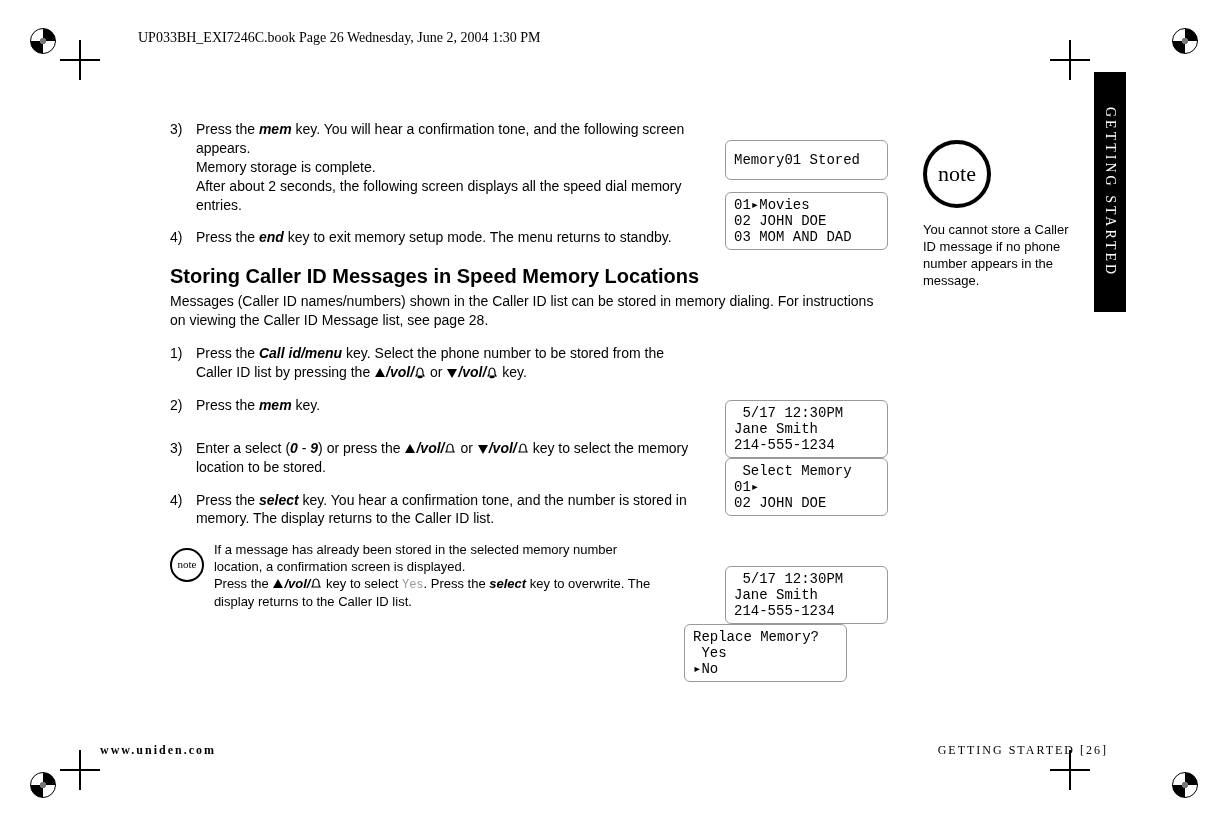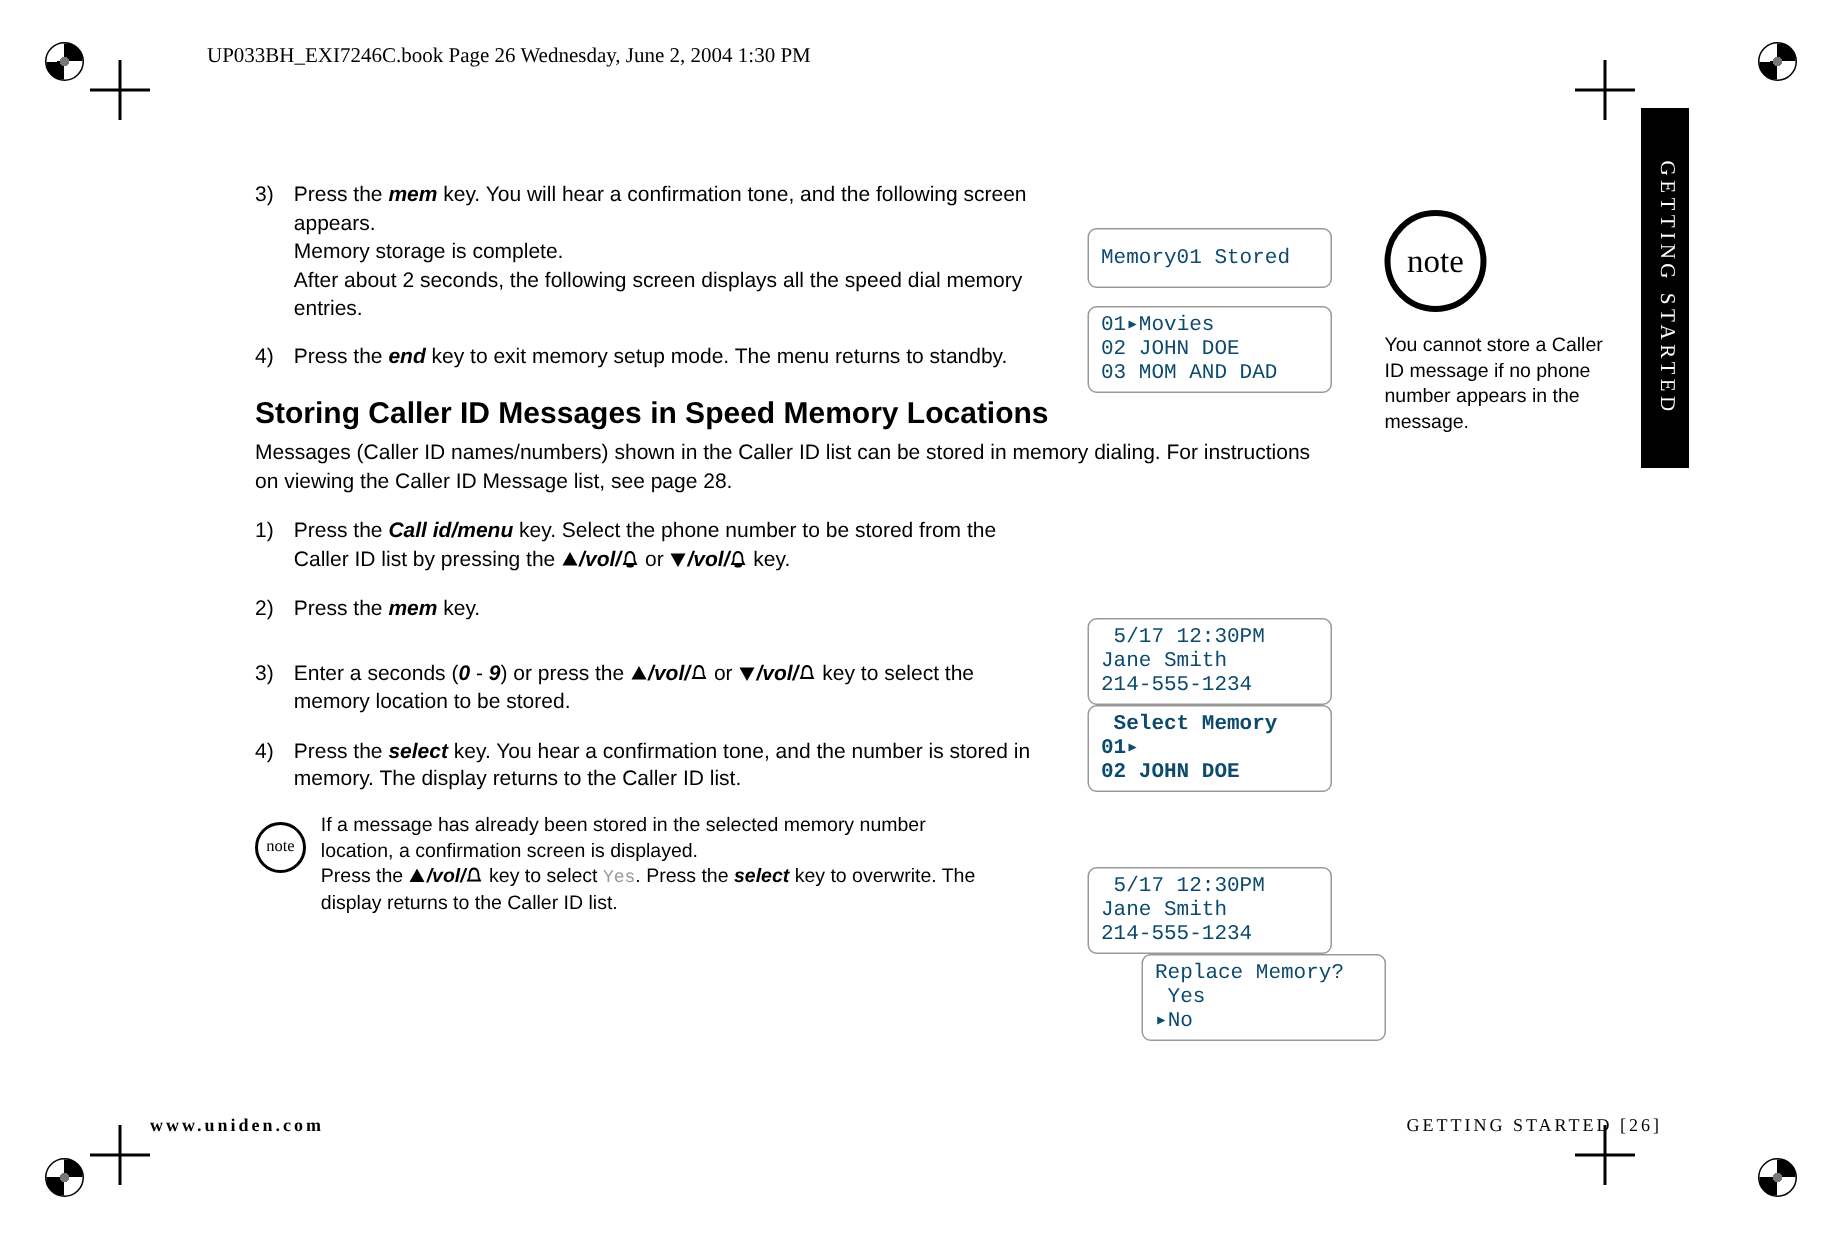--- a/index.html
+++ b/index.html
@@ -112,23 +112,22 @@
 
   .lcd {
     position: absolute;
     border: 1px solid #999;
     border-radius: 6px;
     padding: 4px 8px;
     font-family: "Courier New", monospace;
     font-size: 14px;
     line-height: 1.15;
     white-space: pre;
-    color: #0c4a6e;
+    color: #000000;
     background: #fff;
-    margin-top: 12px;
   }
 
   .note-column {
     position: absolute;
     top: 140px;
     right: 150px;
     width: 155px;
     font-size: 13px;
     line-height: 1.3;
   }
@@ -252,21 +251,21 @@
   <div class="step" style="margin-bottom:24px;">
     <span class="step-num">2)</span>
     <span class="step-body">
       <span>Press the </span><span class="bold">mem</span><span> key.</span>
     </span>
   </div>
 
   <div class="step">
     <span class="step-num">3)</span>
     <span class="step-body">
-      <span>Enter a seconds (</span><span class="bold">0</span><span> - </span><span class="bold">9</span><span>) or press the </span>
+      <span>Enter a select (</span><span class="bold">0</span><span> - </span><span class="bold">9</span><span>) or press the </span>
       <svg class="key-icon" width="12" height="12">
           <polygon points="6,1 11,10 1,10" fill="#000"></polygon>
         </svg><span class="bold">/vol/</span><svg class="key-icon" width="12" height="12">
           <path d="M6 1 C3 1 3 5 3 7 L2 9 L10 9 L9 7 C9 5 9 1 6 1 Z" fill="none" stroke="#000" stroke-width="1.2"></path>
         </svg>
       <span> or </span>
       <svg class="key-icon" width="12" height="12">
           <polygon points="1,2 11,2 6,11" fill="#000"></polygon>
         </svg><span class="bold">/vol/</span><svg class="key-icon" width="12" height="12">
           <path d="M6 1 C3 1 3 5 3 7 L2 9 L10 9 L9 7 C9 5 9 1 6 1 Z" fill="none" stroke="#000" stroke-width="1.2"></path>
@@ -298,27 +297,27 @@
 
 </div>
 
 <div class="lcd" style="top:140px; left:725px; width:145px; height:30px; display:flex; align-items:center;">Memory01 Stored</div>
 <div class="lcd" style="top:192px; left:725px; width:145px;">01▸Movies
 02 JOHN DOE
 03 MOM AND DAD</div>
 <div class="lcd" style="top:400px; left:725px; width:145px;"> 5/17 12:30PM
 Jane Smith
 214-555-1234</div>
-<div class="lcd" style="top:458px; left:725px; width:145px;font-weight:bold;"> Select Memory
+<div class="lcd" style="top:458px; left:725px; width:145px;"> Select Memory
 01▸
 02 JOHN DOE</div>
 <div class="lcd" style="top:566px; left:725px; width:145px;"> 5/17 12:30PM
 Jane Smith
 214-555-1234</div>
-<div class="lcd" style="top:624px; left:761px; width:145px;">Replace Memory?
+<div class="lcd" style="top:624px; left:684px; width:145px;">Replace Memory?
  Yes
 ▸No</div>
 
 <div class="note-column">
   <div class="note-icon-big">note</div>
   <div>You cannot store a Caller ID message if no phone number appears in the message.</div>
 </div>
 
 <div class="footer">
   <span class="regbold">www.uniden.com</span>

